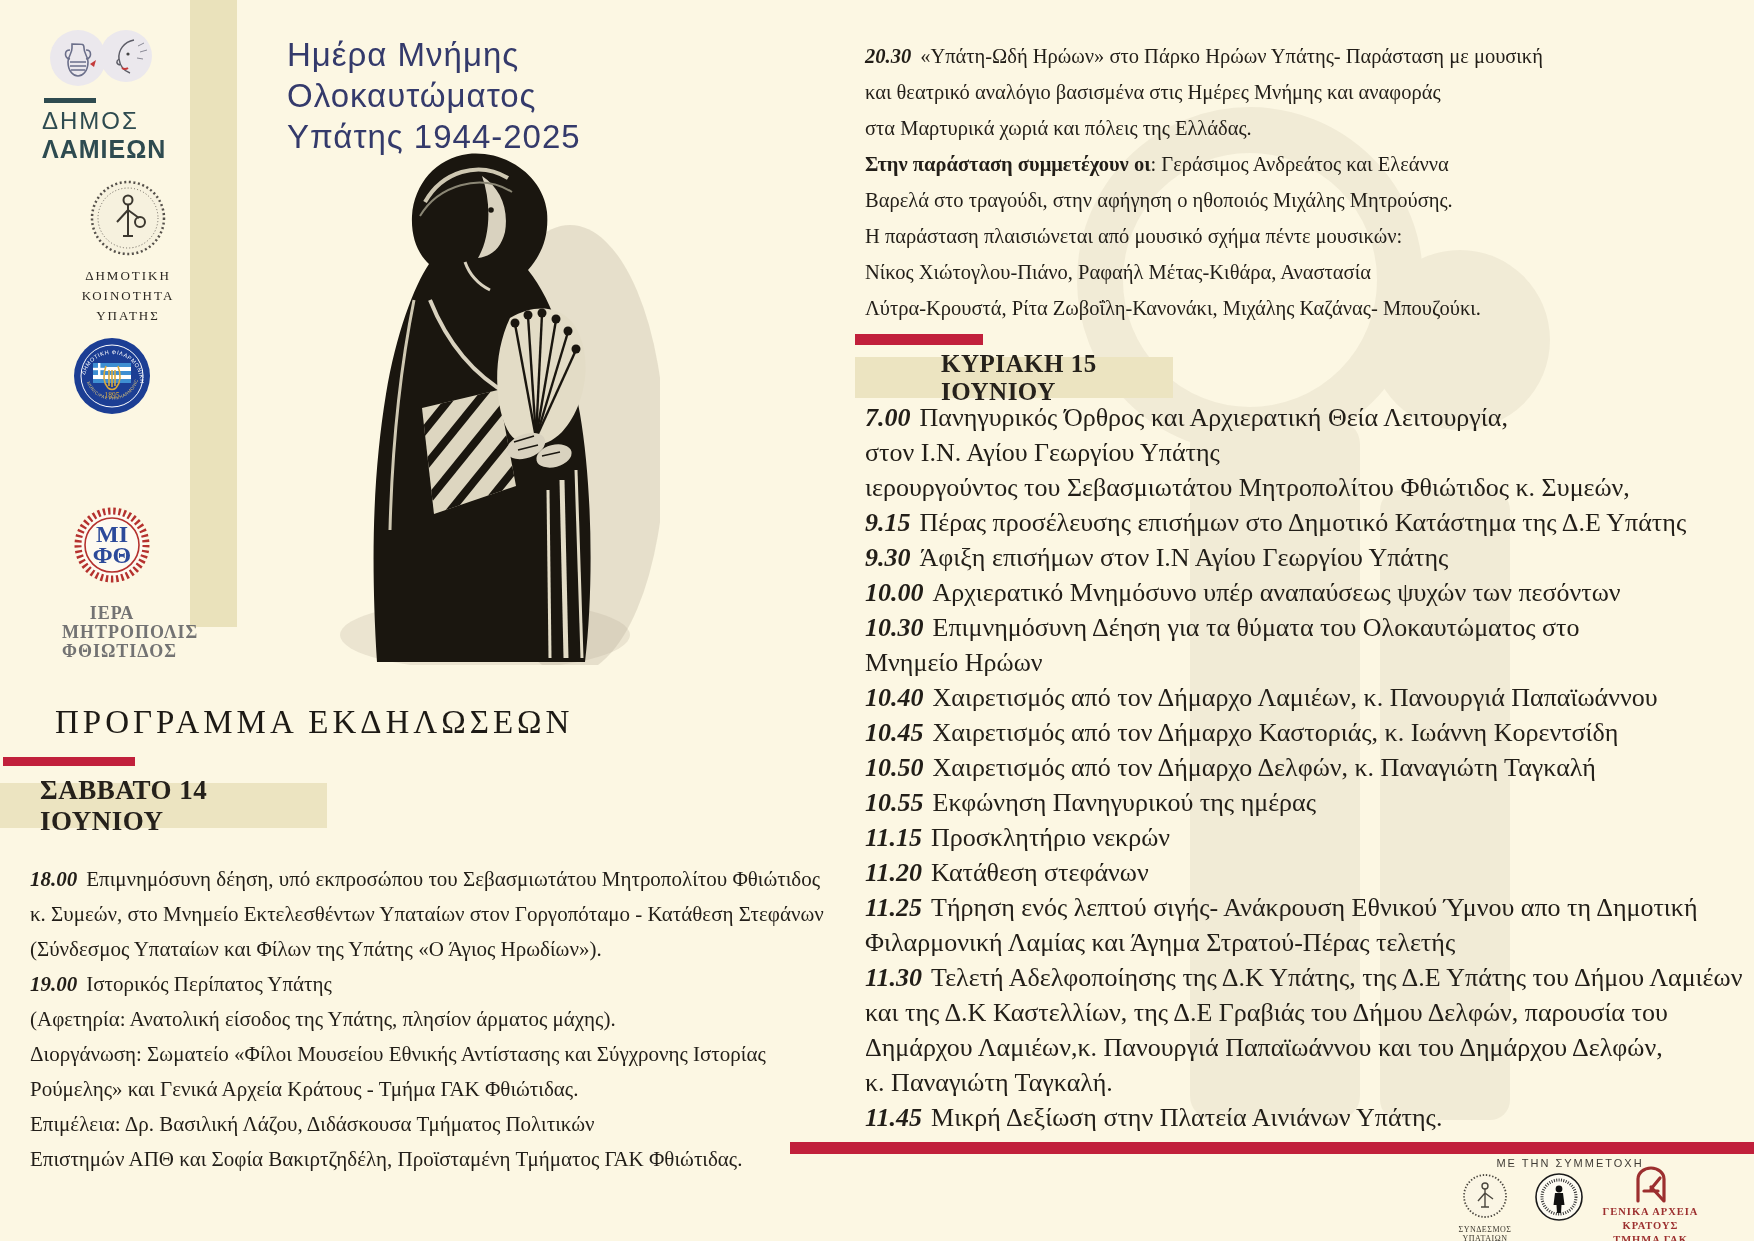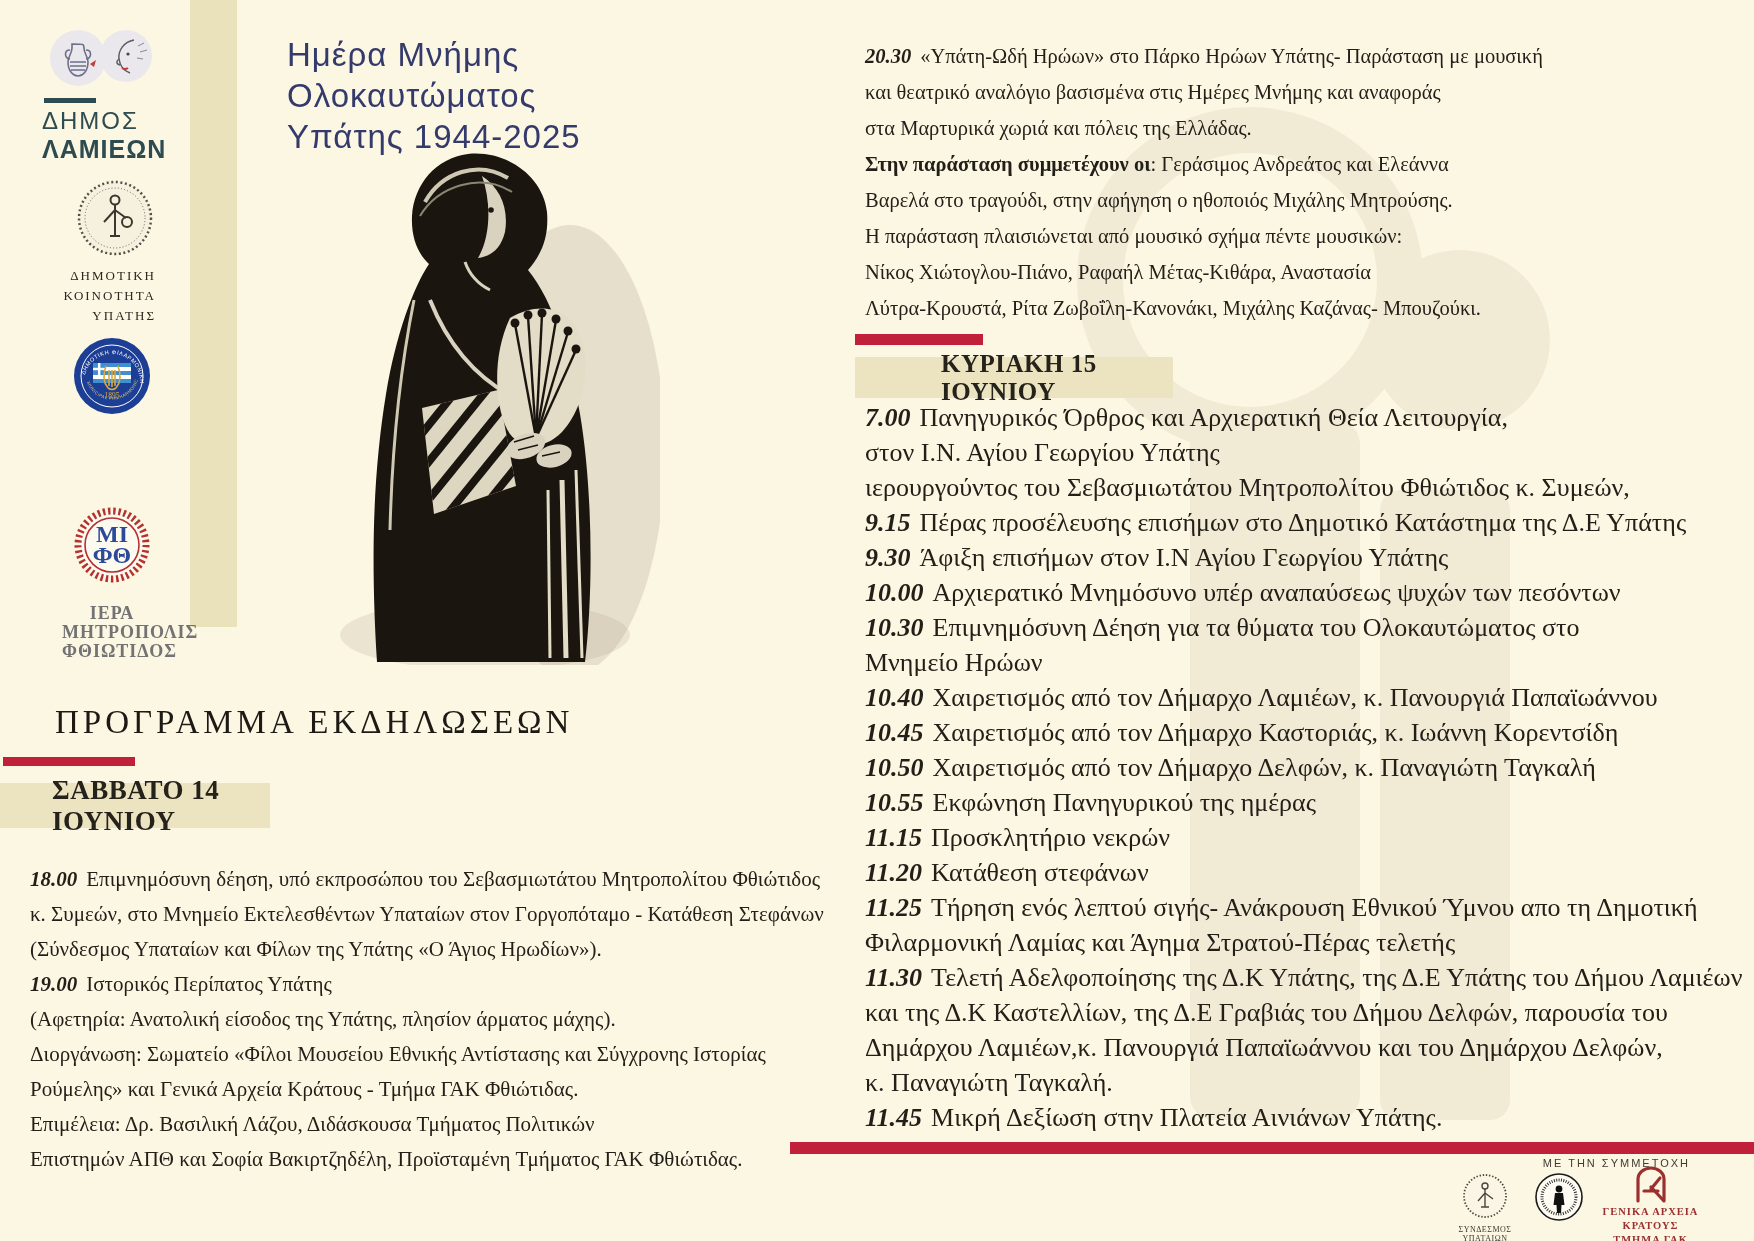--- a/index.html
+++ b/index.html
@@ -7,53 +7,53 @@
         font-family:"Liberation Serif","DejaVu Serif",serif;color:#221e18;}
   .abs{position:absolute;}
   
   .stripe{left:190px;top:0;width:47px;height:627px;background:#eae2bb;}
   
   .left-rail-text{font-family:"Liberation Sans","DejaVu Sans",sans-serif;}
   .lamia-block{left:42px;top:28px;width:140px;text-align:left;}
   .lamia-rule{width:52px;height:5px;background:#2e4b50;margin:4px 0 4px 2px;}
   .lamia-l1{font-size:24px;letter-spacing:2px;color:#2e4b50;}
   .lamia-l2{font-size:25px;font-weight:bold;letter-spacing:1px;color:#2e4b50;}
-  .community-block{left:52px;top:178px;width:104px;text-align:right;}
+  .community-block{left:76px;top:178px;width:104px;text-align:center;}
   .community-cap{margin-top:4px;font-size:13px;letter-spacing:2px;line-height:20px;color:#2a2620;
                  font-family:"Liberation Serif",serif;}
   .phil-block{left:72px;top:336px;}
   .metro-block{left:62px;top:506px;width:100px;text-align:center;}
   .metro-cap{margin-top:16px;font-size:18px;font-weight:bold;letter-spacing:1px;line-height:19px;color:#737373;
              font-family:"Liberation Serif",serif;}
   
   .title{left:287px;top:34px;width:420px;font-family:"Liberation Sans","DejaVu Sans",sans-serif;
          font-size:33px;line-height:41px;letter-spacing:1px;color:#343a6b;}
   
   .program-heading{left:55px;top:704px;width:710px;font-size:33px;font-weight:normal;
                    letter-spacing:4px;color:#1d1a15;}
   
   .redbar{background:#c1203b;}
   .sat-bar{left:3px;top:757px;width:132px;height:9px;}
   .sun-bar{left:855px;top:334px;width:128px;height:11px;}
   .bottom-bar{left:790px;top:1142px;width:964px;height:12px;}
   
   .day-box{background:#ece4c1;display:flex;align-items:center;box-sizing:border-box;
            font-weight:bold;color:#25211b;}
-  .sat-box{left:0;top:783px;width:270px;height:45px;padding-left:52px;font-size:27px;letter-spacing:.5px;}
+  .sat-box{left:0;top:783px;width:327px;height:45px;padding-left:40px;font-size:27px;letter-spacing:.5px;}
   .sun-box{left:855px;top:357px;width:318px;height:41px;padding-left:86px;font-size:25px;letter-spacing:.5px;}
   
   .sched p{margin:0;white-space:nowrap;}
   .time{font-weight:bold;font-style:italic;}
   .time:not(:empty){margin-right:9px;margin-top:13px;}
   .bold-lead{font-weight:bold;}
   .sat-sched{left:30px;top:862px;width:810px;font-size:21px;line-height:35px;}
   .perf{left:865px;top:38px;width:700px;font-size:20.5px;line-height:36px;}
   .sun-sched{left:865px;top:400px;width:700px;font-size:26px;line-height:35px;}
   
-  .participation{left:1450px;top:1157px;width:240px;text-align:right;
+  .participation{left:1450px;top:1157px;width:240px;text-align:center;
                  font-family:"Liberation Sans","DejaVu Sans",sans-serif;
                  font-size:11px;letter-spacing:2px;color:#3f3b35;}
   .assoc-block{left:1445px;top:1173px;width:80px;text-align:center;}
   .assoc-cap1{margin-top:2px;font-size:8px;letter-spacing:.5px;color:#3c382f;font-family:"Liberation Serif",serif;}
   .museum-block{left:1534px;top:1172px;}
   .gak-block{left:1588px;top:1165px;width:125px;text-align:center;}
   .gak-cap{font-size:10.5px;font-weight:bold;letter-spacing:1px;line-height:14px;color:#9c2f2f;
            font-family:"Liberation Serif",serif;}
   
   .watermark{opacity:.07;}

